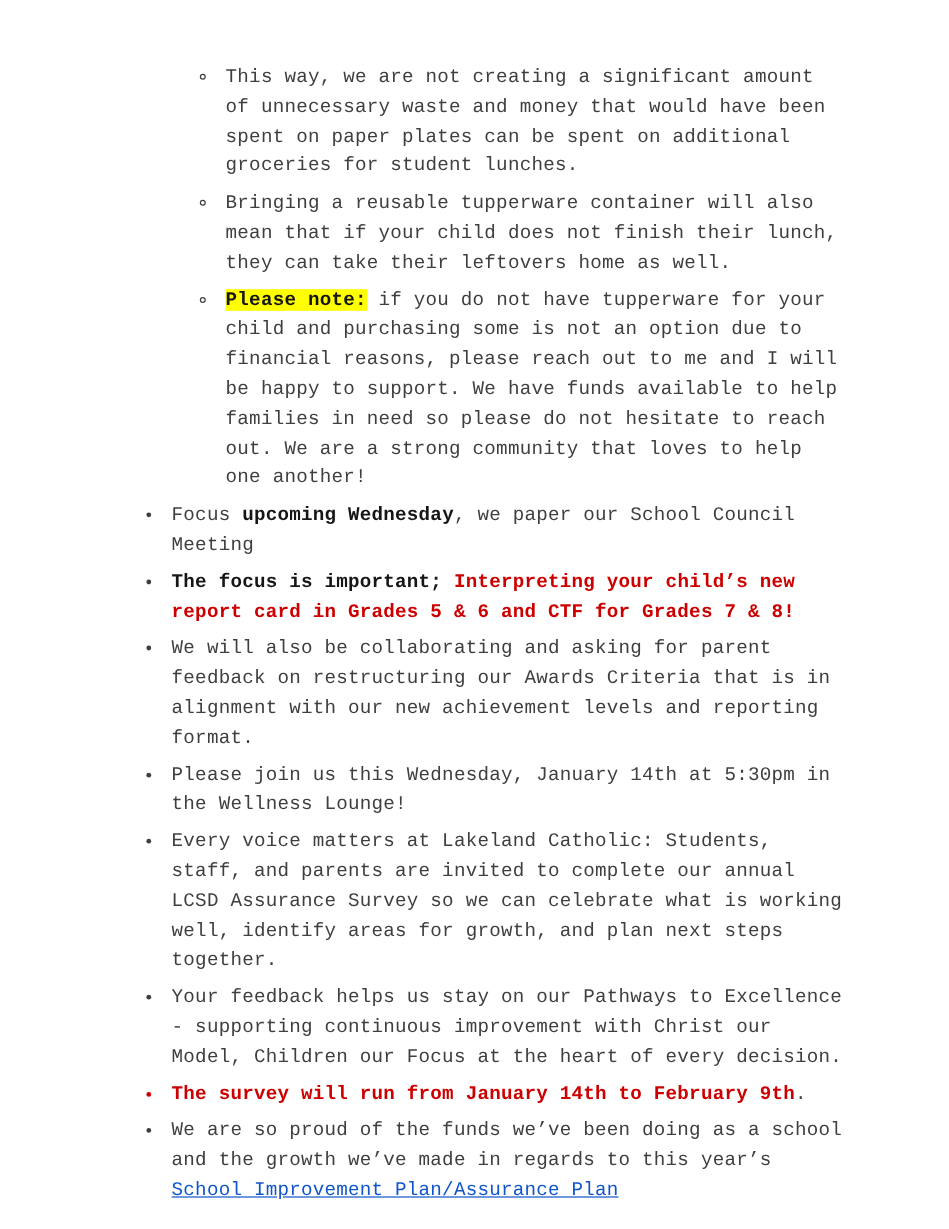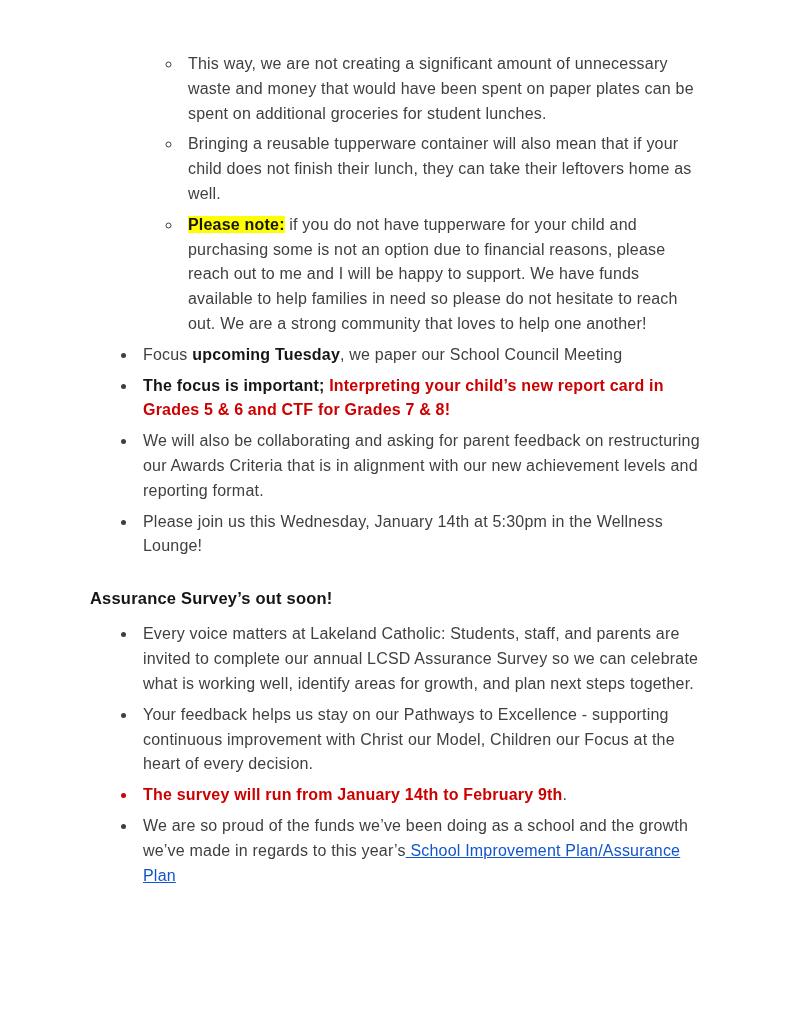--- a/index.html
+++ b/index.html
@@ -1,15 +1,15 @@
 <!DOCTYPE html>
 <html style="--text: #3f3f3f; --bold-text: #161616; --red: #cc0000; --link: #1155cc; --highlight: #ffff00;"><head>
 <meta charset="utf-8">
 <style>
-  * { margin: 0; padding: 0; box-sizing: border-box; }
+  * { margin: 0; padding: 0; box-sizing: border-box; font-family: Liberation Mono, monospace; }
   html, body { background: #ffffff; }
   body {
     font-family: "Liberation Sans", sans-serif;
     -webkit-font-smoothing: antialiased;
   }
   .page {
     width: 791px;
     height: 1024px;
     margin: 0 auto;
     background: #ffffff;
@@ -55,27 +55,26 @@
 <div class="page">
 
   <ul class="sub-list">
     <li><span>This way, we are not creating a significant amount of unnecessary waste and money that would have been spent on paper plates can be spent on additional groceries for student lunches.</span></li>
     <li><span>Bringing a reusable tupperware container will also mean that if your child does not finish their lunch, they can take their leftovers home as well.</span></li>
     <li><span class="b hl">Please note:</span><span> if you do not have tupperware for your child and purchasing some is not an option due to financial reasons, please reach out to me and I will be happy to support. We have funds available to help families in need so please do not hesitate to reach out. We are a strong community that loves to help one another!</span></li>
   </ul>
 
 
   <ul class="main-list">
-    <li><span>Focus </span><span class="b">upcoming Tuesday</span><span>, we paper our School Council Meeting</span></li>
+    <li><span>Focus </span><span class="b">upcoming Wednesday</span><span>, we paper our School Council Meeting</span></li>
     <li><span class="b">The focus is important; </span><span class="b red">Interpreting your child’s new report card in Grades 5 &amp; 6 and CTF for Grades 7 &amp; 8!</span></li>
     <li><span>We will also be collaborating and asking for parent feedback on restructuring our Awards Criteria that is in alignment with our new achievement levels and reporting format.</span></li>
     <li><span>Please join us this Wednesday, January 14th at 5:30pm in the Wellness Lounge!</span></li>
   </ul>
 
-  <h2 class="section-heading tight"><span class="b">Assurance Survey’s out soon!</span></h2>
 
   <ul class="main-list">
     <li><span>Every voice matters at Lakeland Catholic: Students, staff, and parents are invited to complete our annual LCSD Assurance Survey so we can celebrate what is working well, identify areas for growth, and plan next steps together.</span></li>
     <li><span>Your feedback helps us stay on our Pathways to Excellence - supporting continuous improvement with Christ our Model, Children our Focus at the heart of every decision.</span></li>
     <li class="red-marker"><span class="b red">The survey will run from January 14th to February 9th</span><span>.</span></li>
     <li><span>We are so proud of the funds we’ve been doing as a school and the growth we’ve made in regards to this year’s</span><span class="link"> School Improvement Plan/Assurance Plan</span></li>
   </ul>
 
 </div>
 

